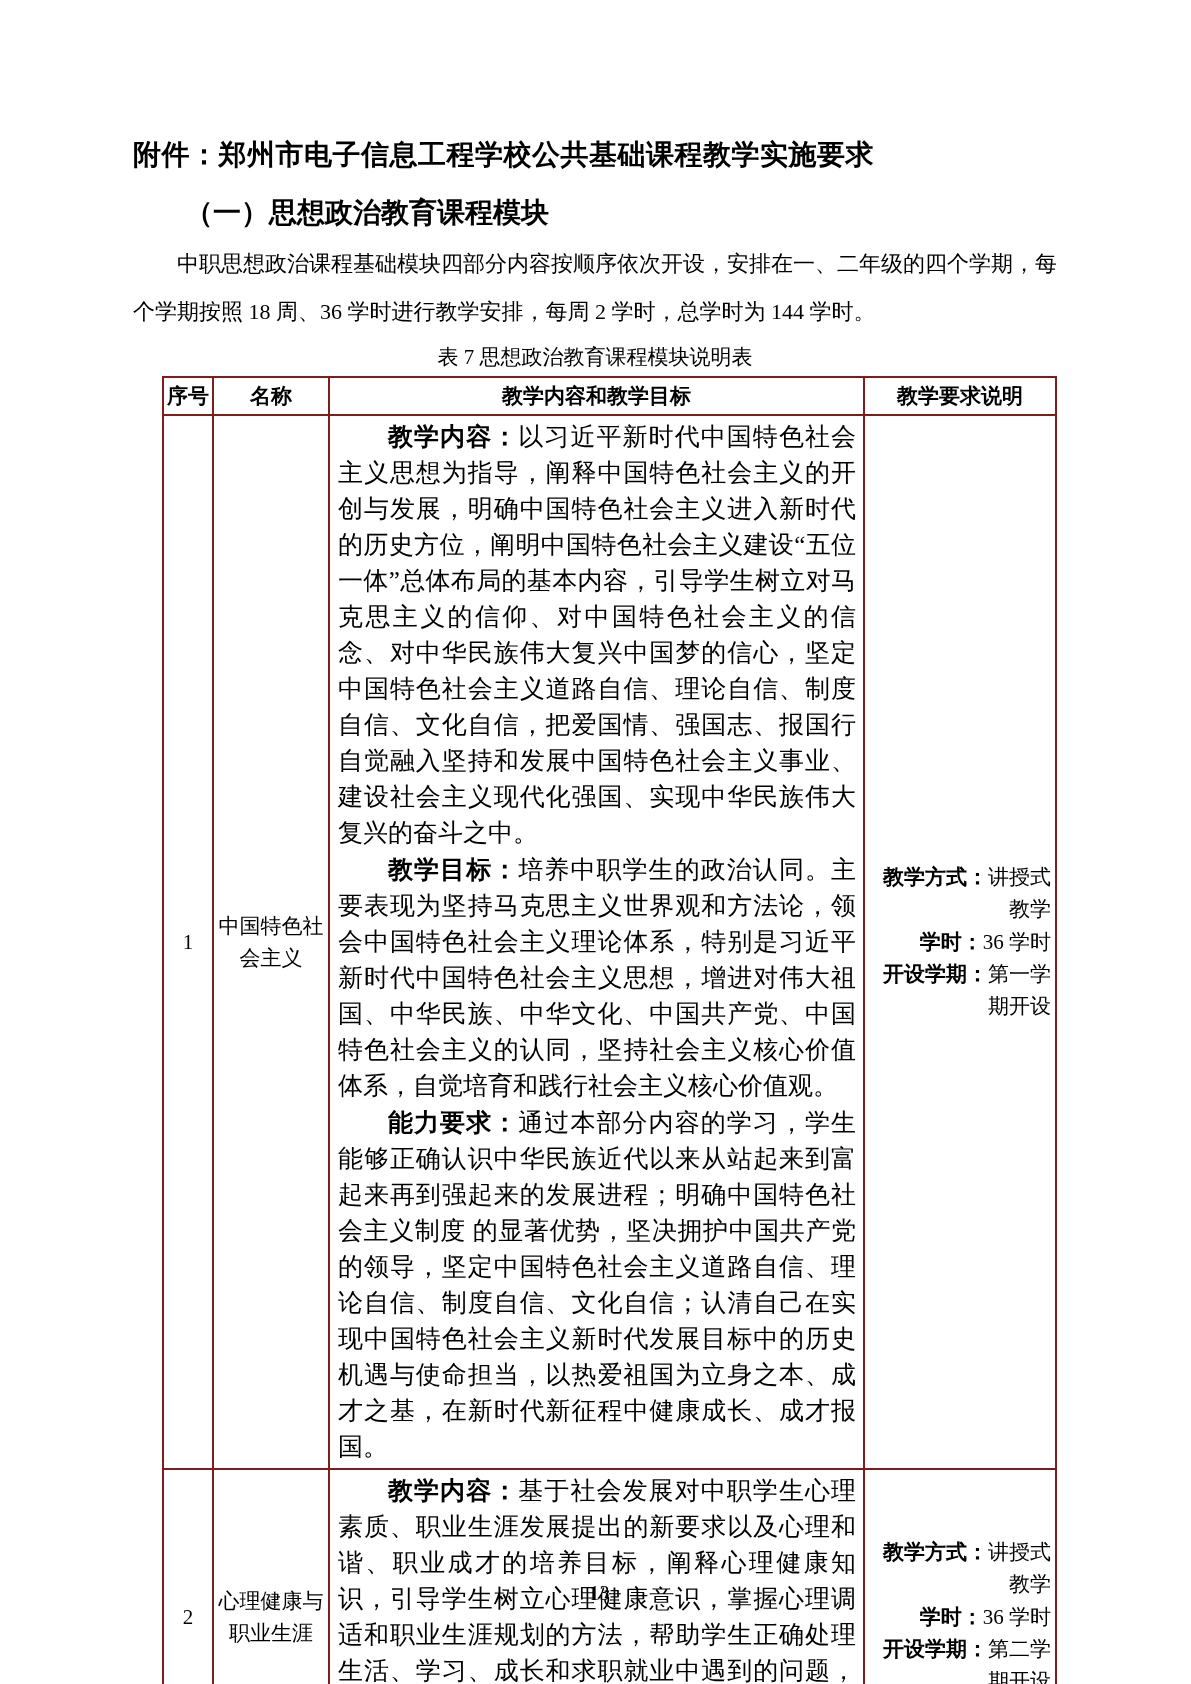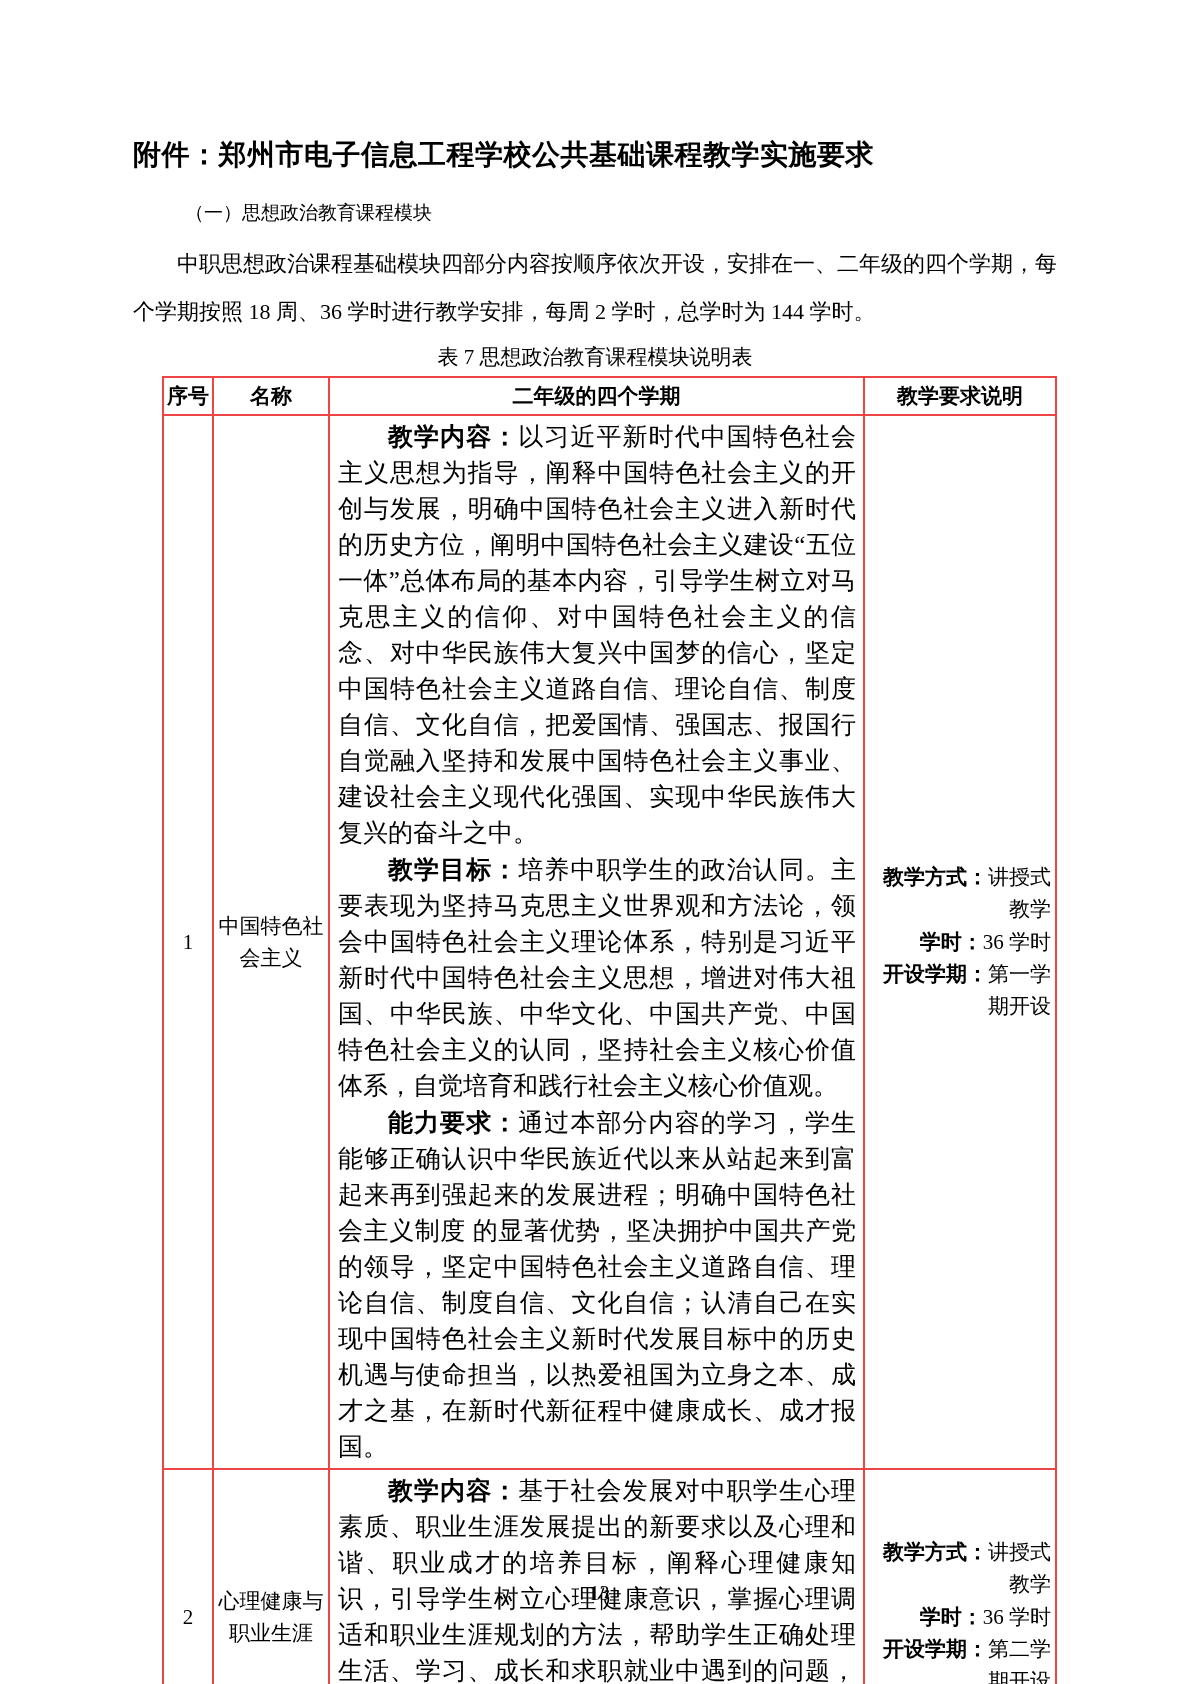--- a/index.html
+++ b/index.html
@@ -14,21 +14,21 @@
     color:#000;
     overflow:hidden;
   }
   .doc-title{
     font-family:"Liberation Sans","DejaVu Sans",sans-serif;
     font-size:28px;line-height:34px;font-weight:bold;
     margin:0 0 26px 0;letter-spacing:0.5px;
   }
   .section-heading{
     font-family:"Liberation Sans","DejaVu Sans",sans-serif;
-    font-size:19px;line-height:30px;font-weight:normal;
+    font-size:28px;line-height:30px;font-weight:bold;
     margin:0 0 12px 52px;
   }
   .body-para{
     font-size:22px;line-height:48px;
     text-align:justify;text-indent:2em;
     margin:0;
   }
   .table-caption{
     font-size:21px;line-height:30px;
     text-align:center;
@@ -36,21 +36,21 @@
   }
   table.course-table{
     border-collapse:collapse;table-layout:fixed;
     width:893px;margin-left:29px;
   }
   .course-table col.c-seq{width:50px;}
   .course-table col.c-name{width:116px;}
   .course-table col.c-content{width:535px;}
   .course-table col.c-req{width:192px;}
   .course-table th,.course-table td{
-    border:2px solid #ef4444;
+    border:2px solid #7f1d1d;
     box-sizing:border-box;
   }
   .course-table th{
     font-family:"Liberation Sans","DejaVu Sans",sans-serif;
     font-size:21px;font-weight:bold;
     padding:4px 2px;height:38px;
     text-align:center;vertical-align:middle;
   }
   td.cell-seq{
     font-size:21px;text-align:center;vertical-align:middle;
@@ -98,21 +98,21 @@
     <colgroup>
       <col class="c-seq">
         <col class="c-name">
         <col class="c-content">
         <col class="c-req">
     </colgroup>
     <thead>
       <tr>
         <th>序号</th>
         <th>名称</th>
-        <th>二年级的四个学期</th>
+        <th>教学内容和教学目标</th>
         <th>教学要求说明</th>
       </tr>
     </thead>
     <tbody>
       <tr class="row-1">
         <td class="cell-seq">1</td>
         <td class="cell-name">中国特色社会主义</td>
         <td class="cell-content">
           <p><b class="label-bold">教学内容：</b><span>以习近平新时代中国特色社会主义思想为指导，阐释中国特色社会主义的开创与发展，明确中国特色社会主义进入新时代的历史方位，阐明中国特色社会主义建设“五位一体”总体布局的基本内容，引导学生树立对马克思主义的信仰、对中国特色社会主义的信念、对中华民族伟大复兴中国梦的信心，坚定中国特色社会主义道路自信、理论自信、制度自信、文化自信，把爱国情、强国志、报国行自觉融入坚持和发展中国特色社会主义事业、建设社会主义现代化强国、实现中华民族伟大复兴的奋斗之中。</span></p>
           <p><b class="label-bold">教学目标：</b><span>培养中职学生的政治认同。主要表现为坚持马克思主义世界观和方法论，领会中国特色社会主义理论体系，特别是习近平新时代中国特色社会主义思想，增进对伟大祖国、中华民族、中华文化、中国共产党、中国特色社会主义的认同，坚持社会主义核心价值体系，自觉培育和践行社会主义核心价值观。</span></p>

